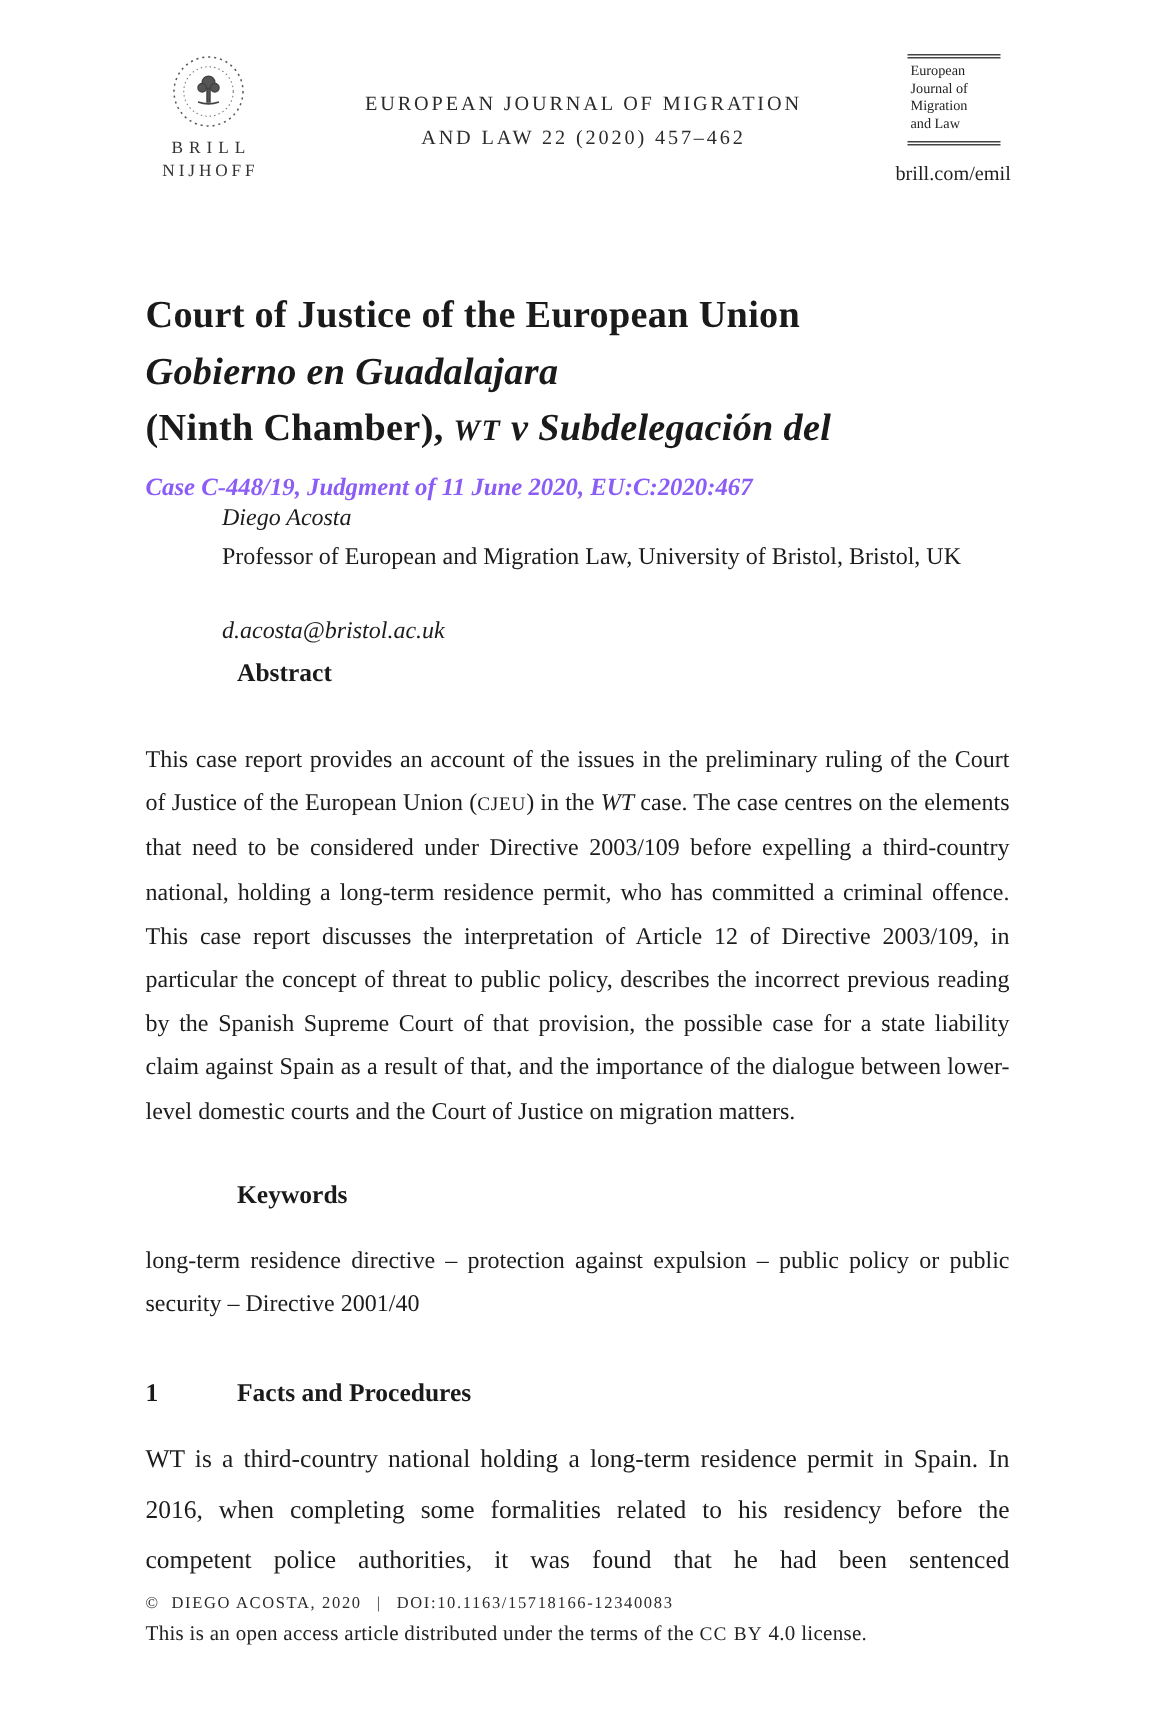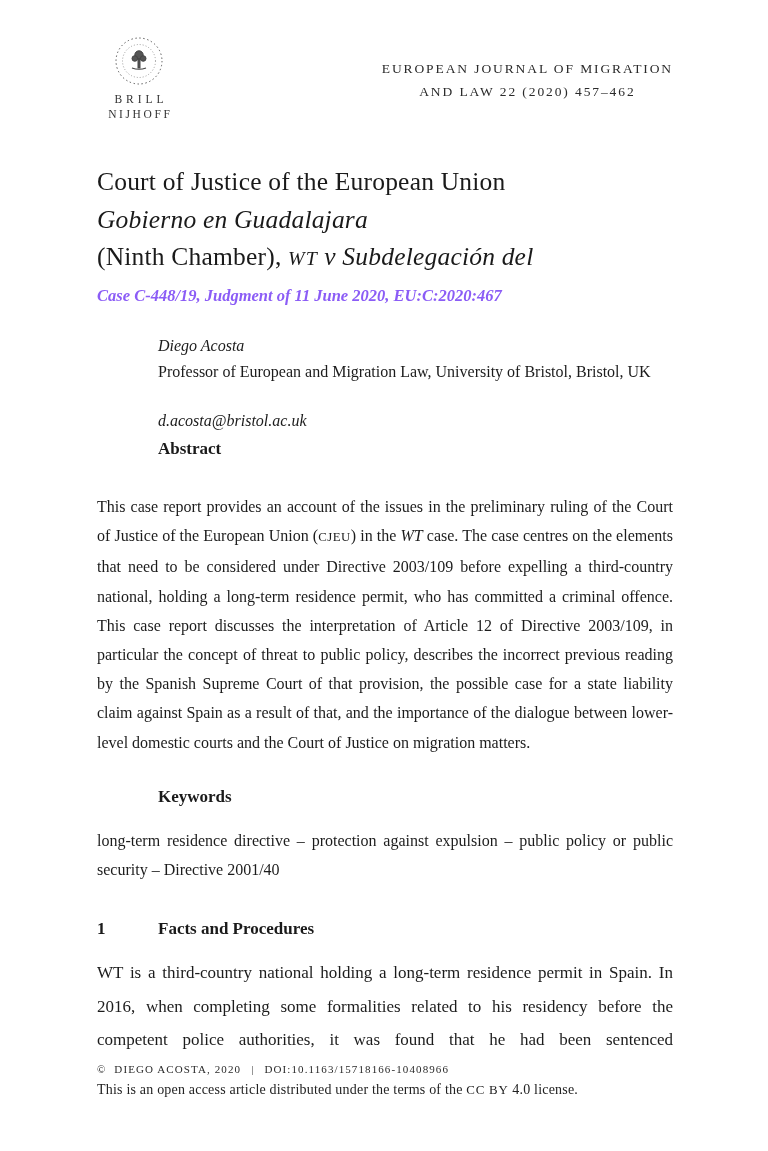--- a/index.html
+++ b/index.html
@@ -35,33 +35,33 @@
     width:62px; margin-left:8px;
     border-top:3px double #444; border-bottom:3px double #444;
     padding:4px 0 5px 2px;
   }
   .cover-title { font-size:9.5px; line-height:11.5px; color:#222; white-space:pre-line; }
   .site-url { font-size:13.5px; margin-top:11px; text-align:right; color:#1e1e1e; }
 
   
   .title-block { position:absolute; left:97px; top:163px; width:580px; }
   .article-title {
-    font-size:25.5px; line-height:37.5px; font-weight:400;
-    color:#1a1a1a; letter-spacing:0.2px;
+    font-size:25.5px; line-height:37.5px; font-weight:700;
+    color:#1a1a1a; letter-spacing:0.2px;margin-top:28px;
   }
   .t-line { display:block; }
   .ital { font-style:italic; }
   .sc-wt { font-size:0.78em; letter-spacing:1px; }
   .case-line {
     margin-top:8px; font-style:italic; font-weight:600;
     font-size:16.5px; color:#8b5cf6;
   }
 
   
-  .author-block { position:absolute; left:158px; top:333px; font-size:16px; line-height:25.5px; color:#1c1c1c; }
+  .author-block { position:absolute; left:148px; top:333px; font-size:16px; line-height:25.5px; color:#1c1c1c; }
   .author-name, .author-email { font-style:italic; }
   .author-email { cursor:pointer;margin-top:24px; }
 
   
   .sub-heading { position:absolute; left:158px; font-weight:700; font-size:17px; color:#1a1a1a; }
   .h-abstract { top:439px; }
   .h-keywords { top:787px; }
 
   
   .abstract-text {
@@ -112,20 +112,29 @@
       </svg>
       <div class="brand-top">BRILL</div>
       <div class="brand-bottom">NIJHOFF</div>
     </div>
 
     <div class="journal-head">
       <div>EUROPEAN JOURNAL OF MIGRATION</div>
       <div>AND LAW 22 (2020) 457–462</div>
     </div>
 
+    <div class="cover-col">
+      <div class="cover">
+        <div class="cover-title">European
+Journal of
+Migration
+and Law</div>
+      </div>
+      <div class="site-url">brill.com/emil</div>
+    </div>
   </div>
 
   <div class="title-block">
     <div class="article-title">
       <span class="t-line">Court of Justice of the European Union</span>
       <span class="t-line ital">Gobierno en Guadalajara</span>
       <span class="t-line"><span>(Ninth Chamber), </span><span class="ital sc-wt">WT</span><span class="ital"> v Subdelegación del</span></span>
     </div>
     <div class="case-line">Case C-448/19, Judgment of 11 June 2020, EU:C:2020:467</div>
   </div>
@@ -142,20 +151,20 @@
   <div class="sub-heading h-keywords">Keywords</div>
   <p class="keywords-text">long-term residence directive – protection against expulsion – public policy or public security – Directive 2001/40</p>
 
   <div class="section-heading">
     <span class="section-num">1</span><span>Facts and Procedures</span>
   </div>
   <p class="body-text">WT is a third-country national holding a long-term residence permit in Spain. In 2016, when completing some formalities related to his residency before the competent police authorities, it was found that he had been sentenced</p>
 
   <div class="footer">
     <div class="footer-line1">
-      <span class="copyright">©</span><span>DIEGO ACOSTA, 2020</span><span class="divider">|</span><span class="doi">DOI:10.1163/15718166-10408966</span>
+      <span class="copyright">©</span><span>DIEGO ACOSTA, 2020</span><span class="divider">|</span><span class="doi">DOI:10.1163/15718166-12340083</span>
     </div>
     <div class="footer-line2">
       <span>This is an open access article distributed under the terms of the </span><span class="sc-cc">CC BY</span><span> 4.0 license.</span>
     </div>
   </div>
 
 </div>
 
 </body></html>

